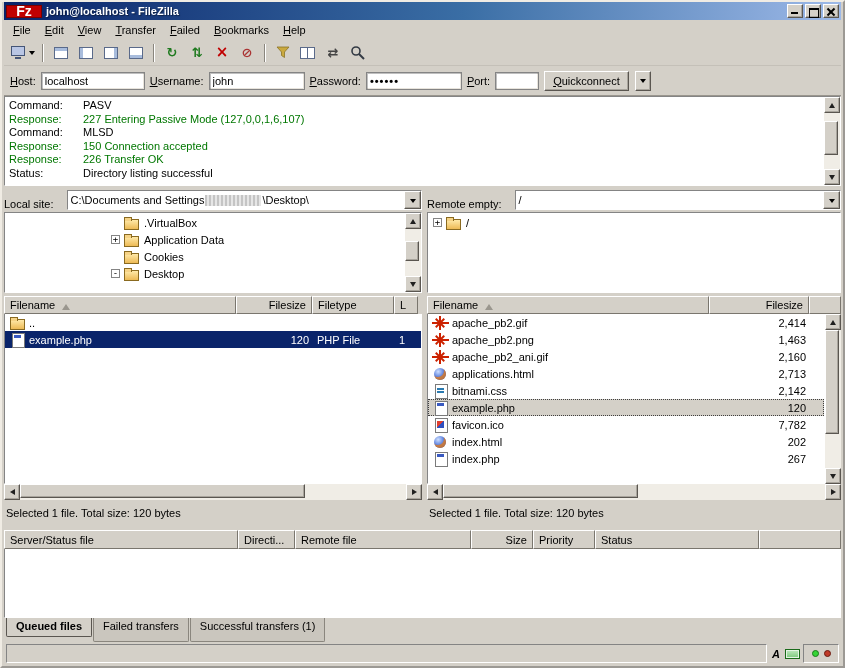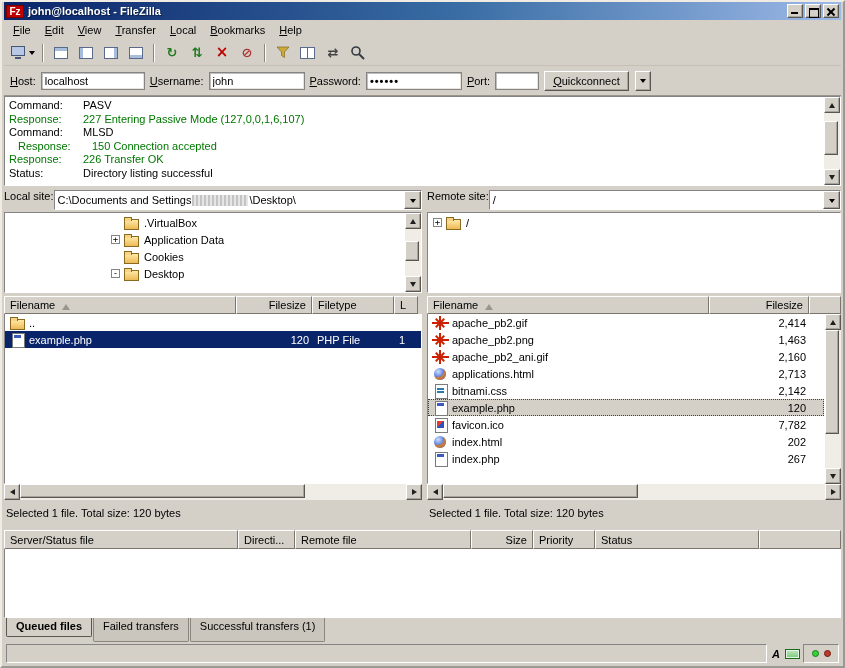--- a/index.html
+++ b/index.html
@@ -4,21 +4,21 @@
 <style>
   html,body{margin:0;padding:0;background:#bfbcb4}
   *{box-sizing:border-box}
   .window{width:845px;height:668px;background:#d4d0c8;border:2px outset #f0ece4;
     font-family:"Liberation Sans",sans-serif;font-size:11px;color:#000;user-select:none;overflow:hidden}
   .content{padding:0 2px;height:100%}
 
   
   .titlebar{height:18px;background:linear-gradient(90deg,#0a246a,#3a6ea5 55%,#9db9e8);
     display:flex;align-items:center;padding:0 2px;gap:4px}
-  .app-icon{width:18px;height:13px;background:#c00000;color:#fff;font-size:10px;font-weight:bold;
+  .app-icon{width:36px;height:13px;background:#c00000;color:#fff;font-size:14px;font-weight:bold;
     display:flex;align-items:center;justify-content:center;border:1px solid #7a0000;}
   .title-text{color:#fff;font-weight:bold;flex:1;white-space:nowrap;text-shadow:1px 1px 1px rgba(0,0,0,.45)}
   .winbtns{display:flex;gap:2px}
   .winbtn{width:16px;height:14px;background:#d4d0c8;border:1px solid;border-color:#fff #5a5650 #5a5650 #fff;
     box-shadow:inset -1px -1px 0 #a8a49c;position:relative}
   .g-min::before{content:"";position:absolute;left:3px;bottom:3px;width:7px;height:2px;background:#000}
   .g-max::before{content:"";position:absolute;left:3px;top:3px;width:8px;height:7px;border:1px solid #000;border-top-width:2px}
   .g-close::before,.g-close::after{content:"";position:absolute;left:2px;top:6px;width:10px;height:2px;background:#000}
   .g-close::before{transform:rotate(45deg)}.g-close::after{transform:rotate(-45deg)}
 
@@ -77,21 +77,21 @@
   .hthumb{position:absolute;top:0;height:14px;background:#d4d0c8;border:1px solid;border-color:#fff #5a5650 #5a5650 #fff;box-shadow:inset -1px -1px 0 #a8a49c}
   .t-u{width:0;height:0;border:3px solid transparent;border-bottom:5px solid #202020;margin-top:-3px}
   .t-d{width:0;height:0;border:3px solid transparent;border-top:5px solid #202020;margin-bottom:-3px}
   .t-l{width:0;height:0;border:3px solid transparent;border-right:5px solid #202020;margin-left:-3px}
   .t-r{width:0;height:0;border:3px solid transparent;border-left:5px solid #202020;margin-right:-3px}
 
   
   .main{display:flex;margin-top:2px}
   .pane{display:flex;flex-direction:column}
   .pane-l{width:418px}.vsplit{width:5px}.pane-r{width:414px}
-  .site-row{height:24px;display:flex;align-items:flex-start;gap:0;padding:2px 0}
+  .site-row{height:24px;display:flex;align-items:flex-end;gap:13px;padding:2px 0}
   .combo{flex:1;height:20px;display:flex;align-items:stretch;background:#fff;border:1px solid;border-color:#848484 #fff #fff #848484}
   .combo-text{flex:1;padding:0 3px;white-space:nowrap;overflow:hidden;display:flex;align-items:center}
   .combo-btn{width:17px;background:#d4d0c8;border:1px solid;border-color:#fff #5a5650 #5a5650 #fff;
     box-shadow:inset -1px -1px 0 #a8a49c;display:flex;align-items:center;justify-content:center}
   .redacted{display:inline-block;width:56px;height:11px;margin:0 1px;
     background:repeating-linear-gradient(90deg,#c4c4c4 0 2px,#e6e6e6 2px 4px);filter:blur(.6px)}
 
   .tree-box{height:81px;position:relative;overflow:hidden;padding-top:1px}
   .trow{height:17px;display:flex;align-items:center;white-space:nowrap}
   .indent-local{padding-left:106px}
@@ -180,21 +180,21 @@
       <span class="winbtn g-close"></span>
     </span>
   </div>
 
   <div class="menubar">
 
   <span class="menu-item">File</span>
         <span class="menu-item">Edit</span>
         <span class="menu-item">View</span>
         <span class="menu-item">Transfer</span>
-        <span class="menu-item">Local</span>
+        <span class="menu-item">Failed</span>
         <span class="menu-item">Bookmarks</span>
         <span class="menu-item">Help</span>
       </div>
 
   <div class="toolbar">
     <span class="tbtn">
       <svg width="17" height="15">
             <rect x="1.5" y="1.5" width="13" height="9" fill="#b9c6e4" stroke="#445577"></rect>
             <rect x="5" y="12" width="6" height="2" fill="#445577"></rect>
           </svg>
@@ -271,21 +271,21 @@
         </div>
 
         <div class="log-line" style="color: rgb(0, 119, 0);">
           <span class="log-label">Response:</span><span>227 Entering Passive Mode (127,0,0,1,6,107)</span>
         </div>
 
         <div class="log-line" style="color: rgb(0, 0, 0);">
           <span class="log-label">Command:</span><span>MLSD</span>
         </div>
 
-        <div class="log-line" style="color: rgb(0, 119, 0); margin-left: 9px;">
+        <div class="log-line" style="color: rgb(0, 119, 0);">
           <span class="log-label">Response:</span><span>150 Connection accepted</span>
         </div>
 
         <div class="log-line" style="color: rgb(0, 119, 0);">
           <span class="log-label">Response:</span><span>226 Transfer OK</span>
         </div>
 
         <div class="log-line" style="color: rgb(0, 0, 0);">
           <span class="log-label">Status:</span><span>Directory listing successful</span>
         </div>
@@ -401,21 +401,21 @@
               <i class="t-r"></i>
             </span>
       </div>
       <div class="pane-status">Selected 1 file. Total size: 120 bytes</div>
     </div>
 
     <div class="vsplit"></div>
 
     <div class="pane pane-r">
       <div class="site-row">
-        <span>Remote site:</span>
+        <span>Remote empty:</span>
         <span class="combo">
           <span class="combo-text">/</span>
           <span class="combo-btn">
                 <span class="dd"></span>
               </span>
         </span>
       </div>
       <div class="tree-box inset">
         <div>
 

